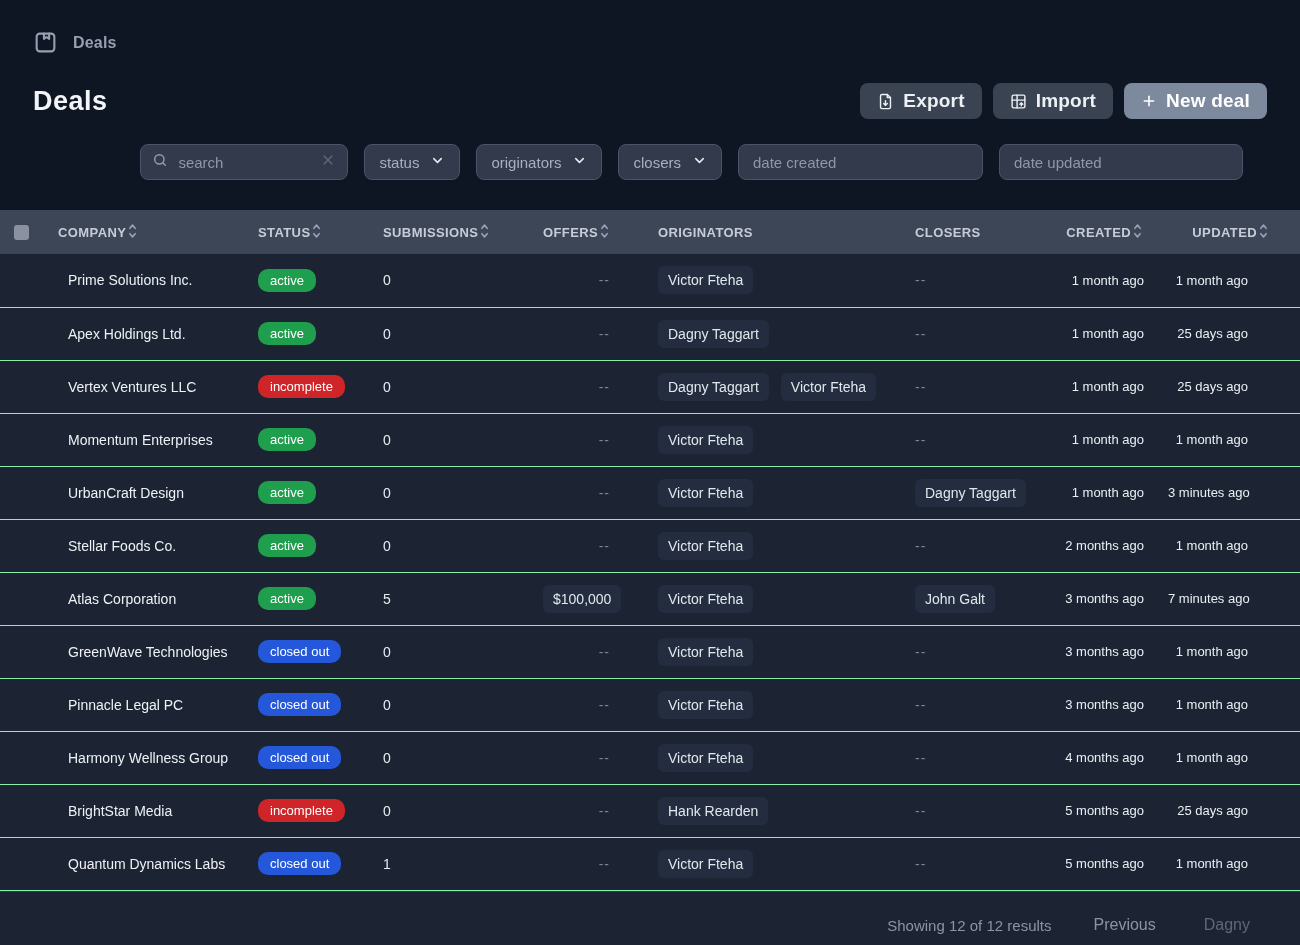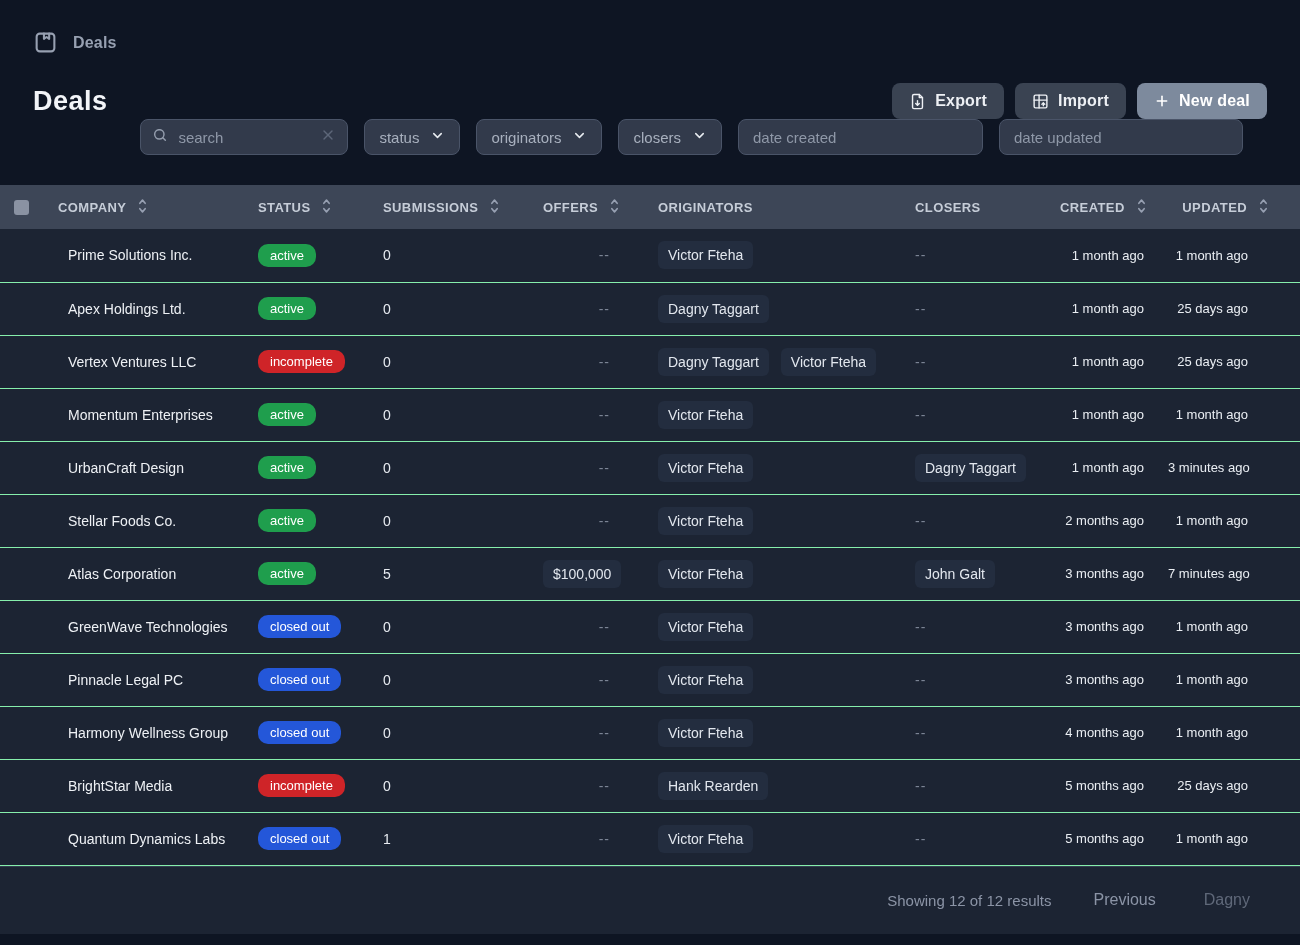--- a/index.html
+++ b/index.html
@@ -15,26 +15,26 @@
   .breadcrumb { display: flex; align-items: center; gap: 15px; color: #97a0b1; }
   .breadcrumb svg { display: block; }
   .breadcrumb-label { font-size: 16px; font-weight: 600; letter-spacing: .2px; }
   .title-row { display: flex; justify-content: space-between; align-items: center; margin-top: 28px; }
   .page-title { font-size: 27px; font-weight: 700; color: #f2f4f8; letter-spacing: .5px; }
   .actions { display: flex; gap: 11px; }
   .btn {
     height: 36px; padding: 0 17px; border: none; border-radius: 8px;
     display: inline-flex; align-items: center; gap: 9px; cursor: pointer;
     background: #3a4352; color: #edf0f4; font-family: inherit;
-    font-size: 16px; font-weight: 600; letter-spacing: .2px;
+    font-size: 19px; font-weight: 600; letter-spacing: .2px;
   }
   .btn svg { display: block; }
   .btn.primary { background: #7d8a9d; color: #ffffff; }
   
-  .filters { display: flex; justify-content: flex-end; align-items: center; gap: 16px; padding: 0 24px 12px 0; }
+  .filters { display: flex; justify-content: flex-end; align-items: center; gap: 16px; margin-top: 25px; padding: 0 24px 12px 0; }
   .search-box {
     width: 208px; height: 36px; background: #323a4b; border: 1px solid #4a5468;
     border-radius: 8px; display: flex; align-items: center; gap: 8px; padding: 0 11px;
   }
   .search-box input {
     flex: 1; min-width: 0; background: transparent; border: none; outline: none;
     color: #dfe4ec; font-family: inherit; font-size: 15px;
   }
   .search-box input::placeholder { color: #8f98a8; }
   .filter-select {
@@ -49,21 +49,21 @@
   .date-input::placeholder { color: #8f98a8; }
   .dc { width: 245px; } .du { width: 244px; }
   
   .table-wrap { margin-top: 18px; }
   table { width: 1300px; border-collapse: collapse; table-layout: fixed; }
   thead tr { background: #3d4657; height: 44px; }
   th {
     font-size: 13px; font-weight: 700; color: #c6cdd8; letter-spacing: .4px;
     text-align: left; padding: 0 0 0 8px; white-space: nowrap;
   }
-  th .th-inner { display: inline-flex; align-items: center; gap: 10px; }
+  th .th-inner { display: inline-flex; align-items: center; }
   th.num-r { text-align: right; padding-right: 16px; }
   th.upd { text-align: right; padding-right: 30px; }
   .sel-all { width: 15px; height: 15px; border-radius: 3px; background: #8a92a2; margin-left: 6px; cursor: pointer; }
   tbody tr { height: 53px; background: #1c2433; border-bottom: 1px solid #86efac; cursor: pointer; }
   td { font-size: 14px; color: #e7ebf1; padding: 0 0 0 8px; white-space: nowrap; overflow: hidden; }
   td.company { padding-left: 18px; font-weight: 500; color: #eef1f5; }
   td.offers { text-align: right; padding-right: 40px; }
   td.created { text-align: right; padding-right: 16px; font-size: 13px; font-weight: 500; color: #eaeef3; }
   td.updated { text-align: right; padding-right: 52px; font-size: 13px; font-weight: 500; color: #eaeef3; }
   .badge {

